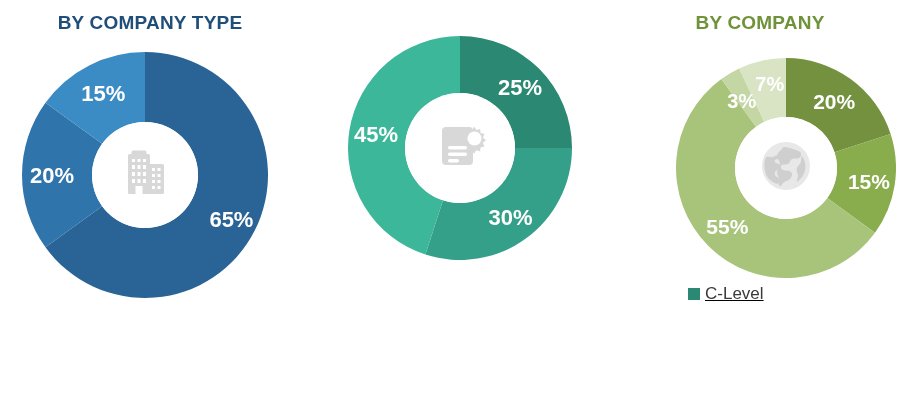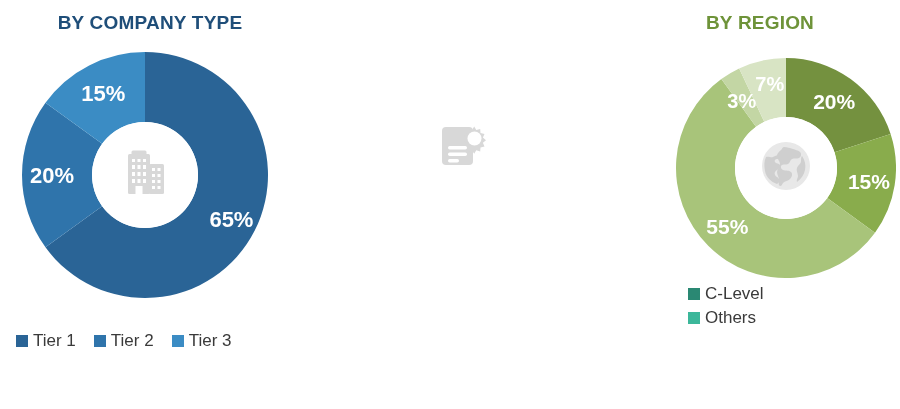--- a/index.html
+++ b/index.html
@@ -93,21 +93,21 @@
   }
   .legend-text {
     font-size: 16px;
     color: #3a3a3a;
     line-height: 1.28;
     font-family: "Liberation Sans", sans-serif;
   }
   #legend-company { left: 16px; top: 330px; }
   #legend-company .legend-text { font-size: 17px; }
   #legend-company .swatch { width: 12px; height: 12px; flex: 0 0 12px; }
-  #legend-design  { left: 378px; top: 283px; }
+  #legend-design  { left: 378px; top: 283px; text-decoration: underline; }
   #legend-design .legend-text { font-size: 17px; }
   #legend-design .swatch { width: 12px; height: 12px; flex: 0 0 12px; }
 </style>
 </head>
 <body>
 
 <div class="board">
 
   <div class="panel" id="panel-company">
 
@@ -151,41 +151,36 @@
           <rect x="34" y="28" width="3" height="3"></rect>
           <rect x="39.5" y="28" width="3" height="3"></rect>
           <rect x="34" y="34" width="3" height="3"></rect>
           <rect x="39.5" y="34" width="3" height="3"></rect>
           <rect x="34" y="40" width="3" height="3"></rect>
           <rect x="39.5" y="40" width="3" height="3"></rect>
         </g>
       </svg>
     </div>
 
-    <div class="legend" id="legend-company">
-      <div class="legend-row-h" id="legend-company-items">
-          <div class="legend-item">
-            <span class="swatch" style="background: rgb(42, 100, 150);"></span>
-            <span class="legend-text">Tier 1</span>
-          </div>
-          <div class="legend-item">
-            <span class="swatch" style="background: rgb(47, 116, 171);"></span>
-            <span class="legend-text">Tier 2</span>
-          </div>
-          <div class="legend-item">
-            <span class="swatch" style="background: rgb(59, 140, 196);"></span>
-            <span class="legend-text">Tier 3</span>
-          </div>
-        </div>
-    </div>
   </div>
 
   <div class="panel" id="panel-design">
 
 
+    <div class="donut-wrap" id="donut-design">
+      <svg viewBox="0 0 224 224" id="svg-design">
+          <path d="M 112 0 A 112 112 0 0 1 224 112 L 167 112 A 55 55 0 0 0 112 57 Z" fill="#2a8873"></path>
+          <path d="M 224 112 A 112 112 0 0 1 77.3900966300059 218.5183298250572 L 95.00406530937789 164.30810839623345 A 55 55 0 0 0 167 112 Z" fill="#35a089"></path>
+          <path d="M 77.3900966300059 218.5183298250572 A 112 112 0 0 1 111.99999999999999 0 L 111.99999999999999 57 A 55 55 0 0 0 95.00406530937789 164.30810839623345 Z" fill="#3cb79a"></path>
+          <circle cx="112" cy="112" r="55" fill="#ffffff"></circle>
+          <text x="172.10407640085654" y="51.895923599143465" class="slice-label" font-size="22">25%</text>
+          <text x="162.5495316971527" y="181.57546151624547" class="slice-label" font-size="22">30%</text>
+          <text x="28.04649104941329" y="98.70307047158039" class="slice-label" font-size="22">45%</text>
+        </svg>
+    </div>
 
     <div class="center-icon" style="left:150px; top:148px;">
       <svg width="56" height="56" viewBox="0 0 56 56">
         <g fill="#d8d8d8">
           <rect x="10" y="9" width="31" height="38" rx="4"></rect>
           <path d="M40 12 l2.2 -3.4 l2.1 3.5 l3.9 -1.1 l0.3 4 l4 0.9 l-1.6 3.7 l3.1 2.6 l-3.1 2.6 l1.6 3.7 l-4 0.9 l-0.3 4 l-3.9 -1.1 l-2.1 3.5 l-2.2 -3.4 l-3.9 1 l-0.4 -4 l-4 -0.8 l1.5 -3.8 l-3.1 -2.6 l3.1 -2.6 l-1.5 -3.8 l4 -0.8 l0.4 -4 z"></path>
         </g>
         <g fill="#ffffff">
           <rect x="16" y="28" width="19" height="3.4" rx="1.7"></rect>
           <rect x="16" y="34.5" width="19" height="3.4" rx="1.7"></rect>
@@ -194,31 +189,27 @@
         </g>
       </svg>
     </div>
 
     <div class="legend" id="legend-design">
       <div class="legend-col" id="legend-design-items">
           <div class="legend-item">
             <span class="swatch" style="background: rgb(42, 136, 115);"></span>
             <span class="legend-text">C-Level</span>
           </div>
-          <div class="legend-item">
-            <span class="swatch" style="background: rgb(60, 183, 154);"></span>
-            <span class="legend-text">Others</span>
-          </div>
         </div>
     </div>
   </div>
 
   <div class="panel" id="panel-region">
 
-    <div class="panel-title" id="title-region">BY REGION</div>
+    <div class="panel-title" id="title-region">BY COMPANY</div>
 
     <div class="donut-wrap" id="donut-region">
       <svg viewBox="0 0 220 220" id="svg-region">
           <path d="M 110 0 A 110 110 0 0 1 214.6162167924669 76.00813061875579 L 158.50388233105284 94.24013328687768 A 51 51 0 0 0 110 59 Z" fill="#74913f"></path>
           <path d="M 214.6162167924669 76.00813061875579 A 110 110 0 0 1 198.99186938124421 174.65637775217203 L 151.25986671312234 139.97704786691614 A 51 51 0 0 0 158.50388233105284 94.24013328687768 Z" fill="#89ac4c"></path>
           <path d="M 198.99186938124421 174.65637775217203 A 110 110 0 1 1 45.34362224782794 21.008130618755786 L 80.02295213308386 68.7401332868777 A 51 51 0 1 0 151.25986671312234 139.97704786691614 Z" fill="#a8c47a"></path>
           <path d="M 45.34362224782794 21.008130618755786 A 110 110 0 0 1 63.16427792784198 10.469024228737865 L 88.28525613018128 63.85382032423301 A 51 51 0 0 0 80.02295213308386 68.7401332868777 Z" fill="#c3d6a4"></path>
           <path d="M 63.16427792784198 10.469024228737865 A 110 110 0 0 1 109.99999999999999 0 L 109.99999999999999 59 A 51 51 0 0 0 88.28525613018128 63.85382032423301 Z" fill="#d8e4c4"></path>
           <circle cx="110" cy="110" r="51" fill="#ffffff"></circle>
           <text x="158.1983906879828" y="43.660606461254304" class="slice-label" font-size="21">20%</text>

